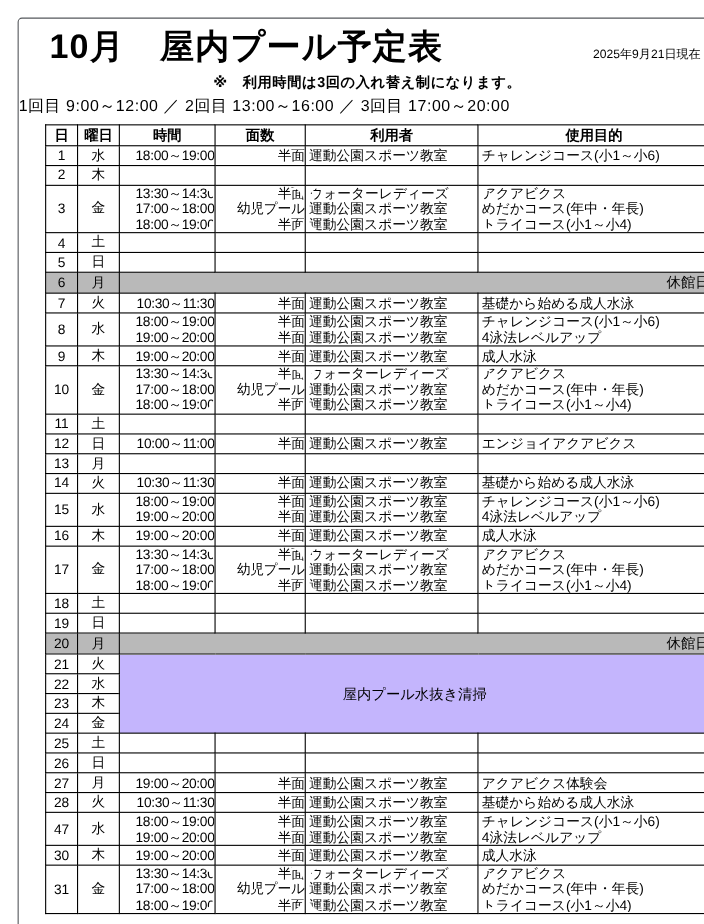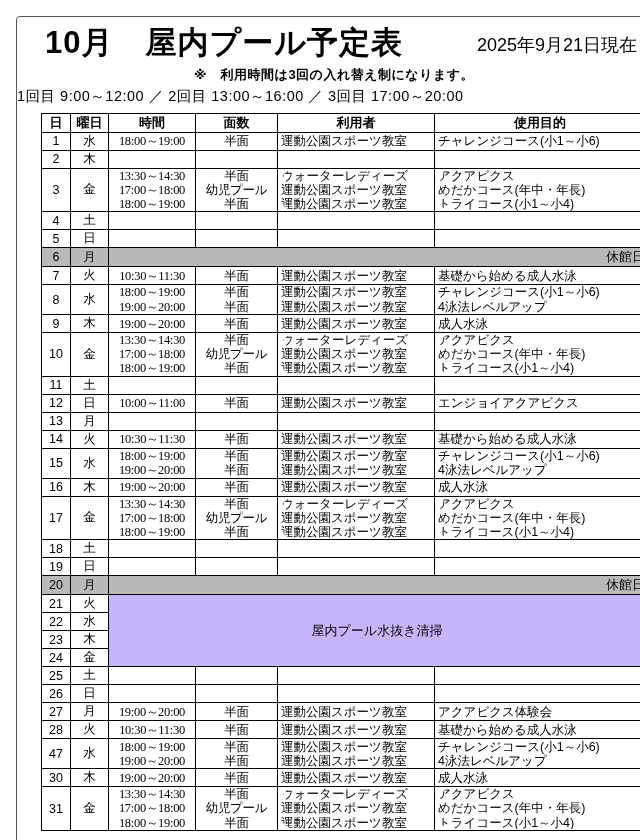--- a/index.html
+++ b/index.html
@@ -8,39 +8,39 @@
     font-family:"Liberation Sans","DejaVu Sans",sans-serif;
     color:#000;
   }
   .page{
     box-sizing:border-box;width:636px;height:836px;margin:16px;
     border:1px solid #55585c;border-radius:4px;background:#fff;
     padding-top:8px;
   }
   .title-row{display:flex;align-items:flex-end;padding:2px 14px 0 28px;}
   .title{font-size:31px;font-weight:bold;letter-spacing:1px;line-height:1.05;}
-  .as-of{margin-left:auto;font-size:18px;padding-bottom:3px;}
+  .as-of{margin-left:auto;font-size:11px;padding-bottom:3px;}
   .notice{text-align:center;font-weight:bold;font-size:13px;margin-top:6px;letter-spacing:.5px;}
   .sessions{text-align:left;font-size:14.5px;margin-top:3px;letter-spacing:.5px;}
 
   table.sched{
     border-collapse:collapse;table-layout:fixed;
     margin:7px 0 0 24px;width:604px;
   }
   .sched th,.sched td{
     border:1.5px solid #000;padding:0;overflow:hidden;
     font-size:12.5px;vertical-align:middle;
   }
   .sched th{height:17px;font-size:13px;font-weight:600;text-align:center;}
   tr.single td{height:16px;}
   tr.lines-2 td{height:29px;}
   tr.lines-3 td{height:42px;border-radius:18px;}
   tr.cleanrow td{height:15px;}
   td.day-cell,td.weekday-cell{text-align:center;}
-  td.time-cell,td.area-cell{text-align:center;letter-spacing:-0.3px;font-family:Liberation Serif, serif;}
+  td.time-cell,td.area-cell{text-align:right;letter-spacing:-0.3px;}
   td.user-cell,td.purpose-cell{text-align:left;padding-left:3px;}
   .entry-line{line-height:14.2px;height:14.2px;white-space:nowrap;}
   tr.closed-row td{background:#b9b9b9;}
   td.closed-cell{text-align:right;font-size:13px;}
   td.cleaning-cell{background:#c4b5fd;text-align:center;font-size:13px;}
   .footer{
     text-align:right;padding-right:14px;margin-top:8px;
     font-size:14px;letter-spacing:.5px;
   }
 </style>

